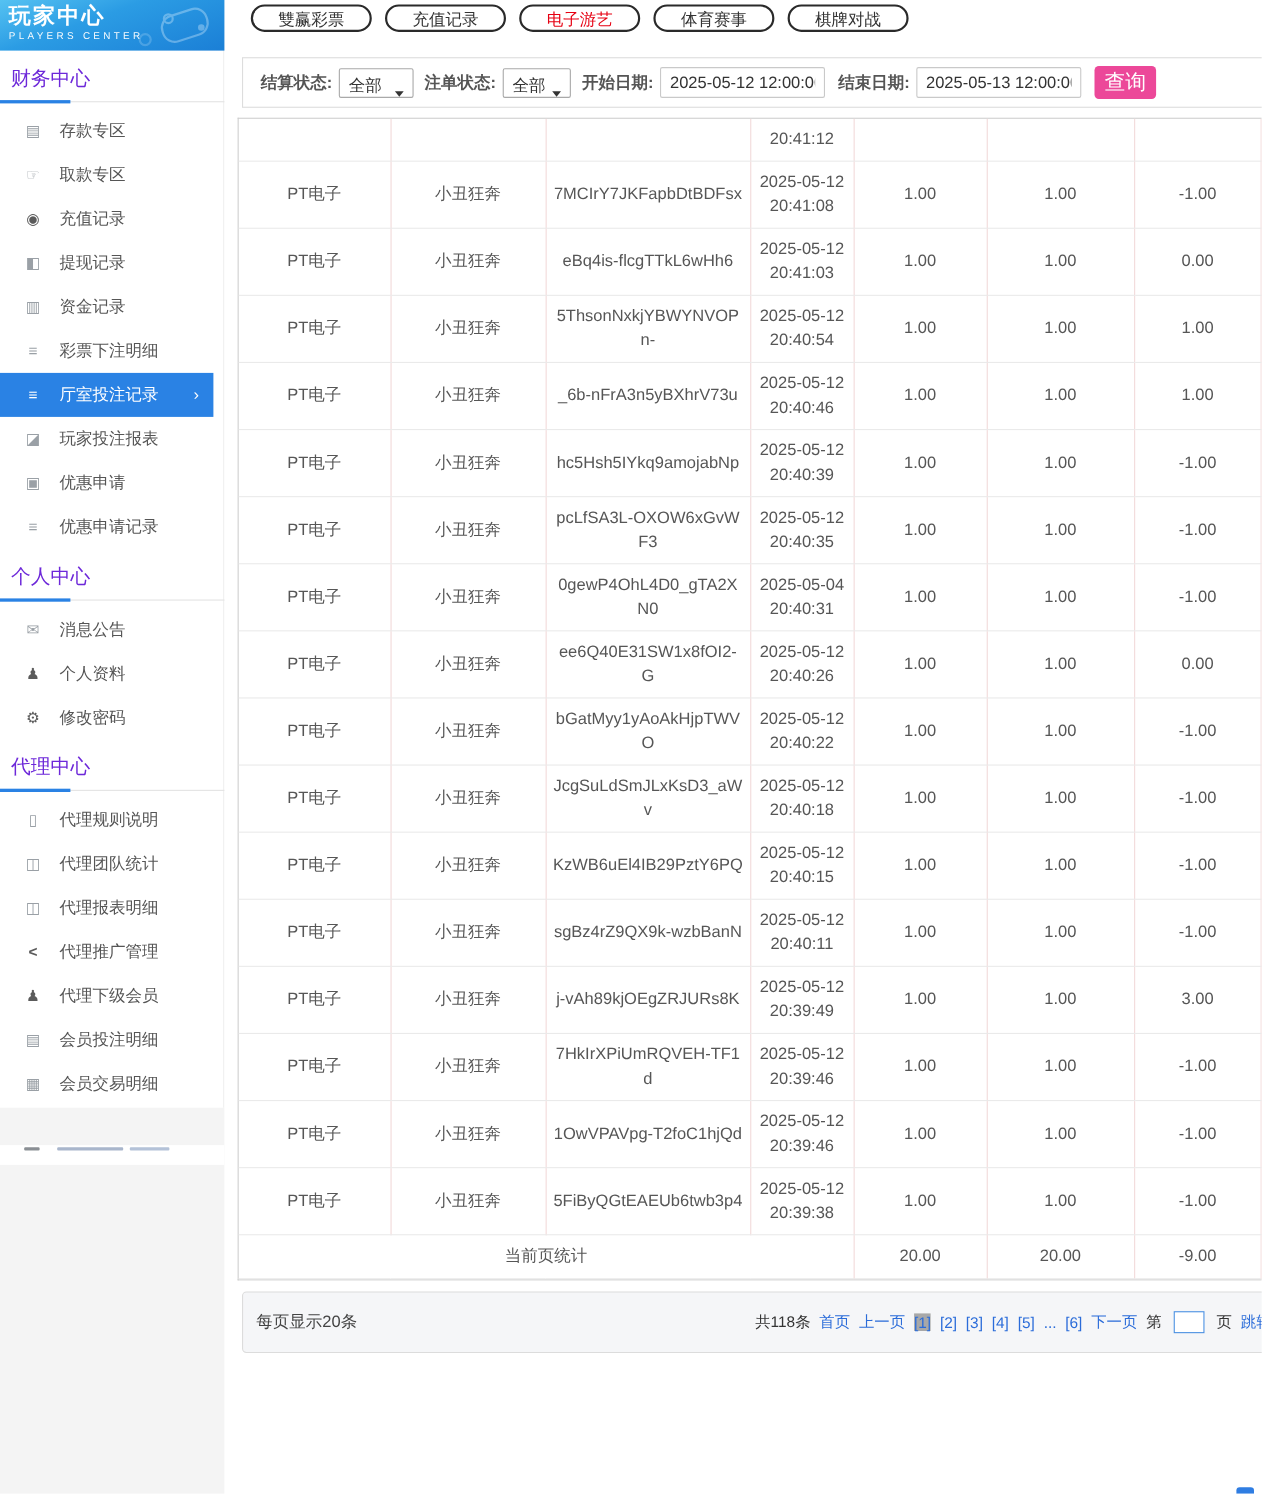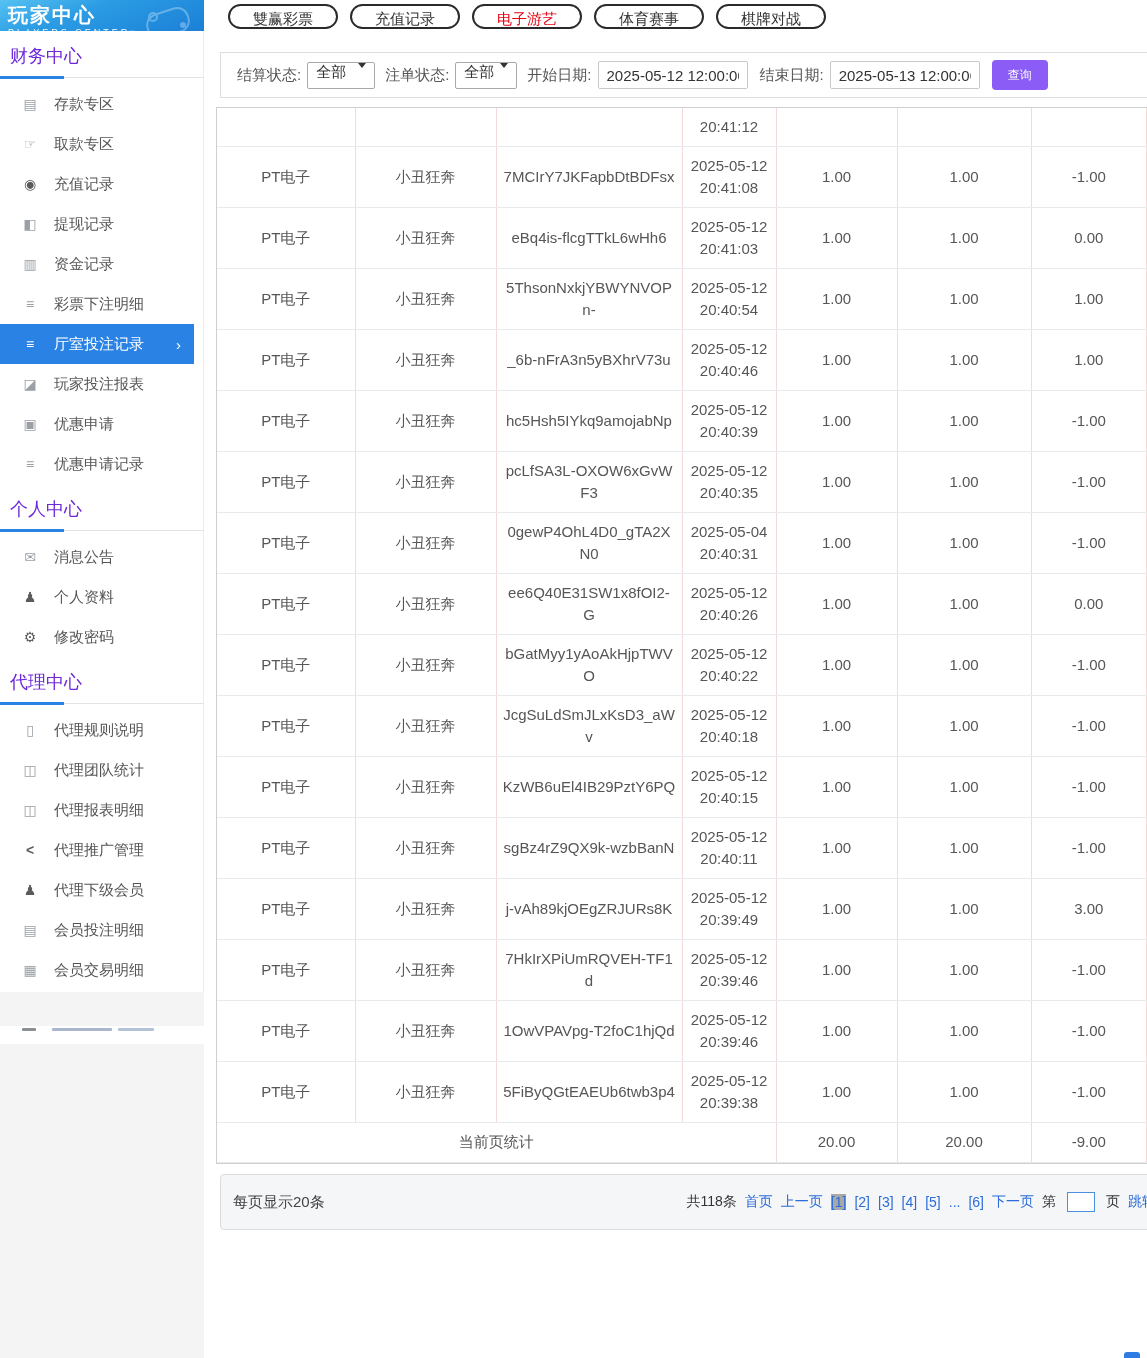--- a/index.html
+++ b/index.html
@@ -5,21 +5,21 @@
   * { box-sizing: border-box; }
   html,body { margin:0; padding:0; }
   body {
     width:1147px; height:1358px; overflow:hidden; position:relative;
     background:#ffffff; font-family:"Liberation Sans","DejaVu Sans",sans-serif;
   }
   
   .sidebar { position:absolute; left:0; top:0; width:204px; height:1358px; background:#f4f4f4; }
   .side-white { background:#fff; box-shadow: inset -1px 0 0 #ececec; padding-bottom:2px; }
   .brand {
-    height:31px; position:relative; overflow:hidden; color:#fff; padding:4px 0 0 8px;
+    height:46px; position:relative; overflow:hidden; color:#fff; padding:4px 0 0 8px;
     background:linear-gradient(160deg,#55c2f2 0%,#2b9ce4 40%,#1b7fd6 100%);
   }
   .brand-title { font-size:20px; font-weight:bold; letter-spacing:2px; line-height:23px; }
   .brand-sub { font-size:9px; letter-spacing:3px; opacity:.95; }
   .pad-deco { position:absolute; right:6px; top:2px; width:70px; height:40px; opacity:.35; }
   .pad-deco .pd-body { position:absolute; right:8px; top:8px; width:44px; height:26px; border:2px solid #dff2ff; border-radius:12px; transform:rotate(-18deg); }
   .pad-deco .pd-c1 { position:absolute; right:40px; top:10px; width:10px; height:10px; border:2px solid #dff2ff; border-radius:50%; }
   .pad-deco .pd-c2 { position:absolute; right:12px; top:20px; width:6px; height:6px; background:#dff2ff; border-radius:50%; }
   .pad-deco .pd-c3 { position:absolute; right:60px; top:28px; width:12px; height:12px; border:2px solid #dff2ff; border-radius:50%; opacity:.6; }
   .sec-title { font-size:18px; color:#6d28d9; padding:13px 0 9px 10px; }
@@ -42,29 +42,29 @@
   .tabs { display:flex; gap:12px; padding:4px 0 0 12px; }
   .tab {
     height:25px; line-height:26px; padding:0 23px; background:#fff; cursor:pointer;
     border:2px solid #2a2a2a; border-radius:17px; font-size:15px; color:#333;
   }
   .tab.active { color:#e60012; }
   .filterbar {
     margin:23px -12px 9px 4px; height:46px; border:1px solid #dddddd; background:#fff;
     display:flex; align-items:center; padding-left:16px; font-size:15px; color:#555;
   }
-  .flabel { margin-right:6px; }
+  .flabel { margin-right:6px;font-weight:bold; }
   .fselect {
-    border:1px solid #a9a9a9; height:27px; display:inline-flex; align-items:flex-start;
+    border:1px solid #a9a9a9; height:27px; display:inline-flex; align-items:flex-end;
     padding:0 8px; margin-right:10px; background:#fff; cursor:pointer; color:#333; border-radius:2px;
   }
   .fselect .caret { margin-left:12px; width:0; height:0; border-left:4px solid transparent; border-right:4px solid transparent; border-top:5px solid #333; }
   .fselect.narrow .caret { margin-left:6px; }
   .finput { border:1px solid #c9c9c9; height:28px; width:150px; padding:0 8px; font-size:15px; color:#333; margin-right:12px; font-family:inherit; border-radius:2px; }
-  .query-btn { background:#8b5cf6; color:#fff; border:none; width:56px; height:30px; border-radius:4px; font-size:12px; cursor:pointer; }
+  .query-btn { background:#ec4899; color:#fff; border:none; width:56px; height:30px; border-radius:4px; font-size:19px; cursor:pointer; }
   
   .table-wrap { border:1px solid #cfcfcf; border-right:none; }
   table { border-collapse:collapse; width:100%; table-layout:fixed; }
   td {
     border-right:1px solid #f2dada; border-bottom:1px solid #eaeaea;
     text-align:center; font-size:15px; color:#565656; padding:3px 6px;
     word-break:break-all; line-height:22px; vertical-align:middle;
   }
   tr.partial td { height:38px; }
   tr.data-row td { height:61px; }

